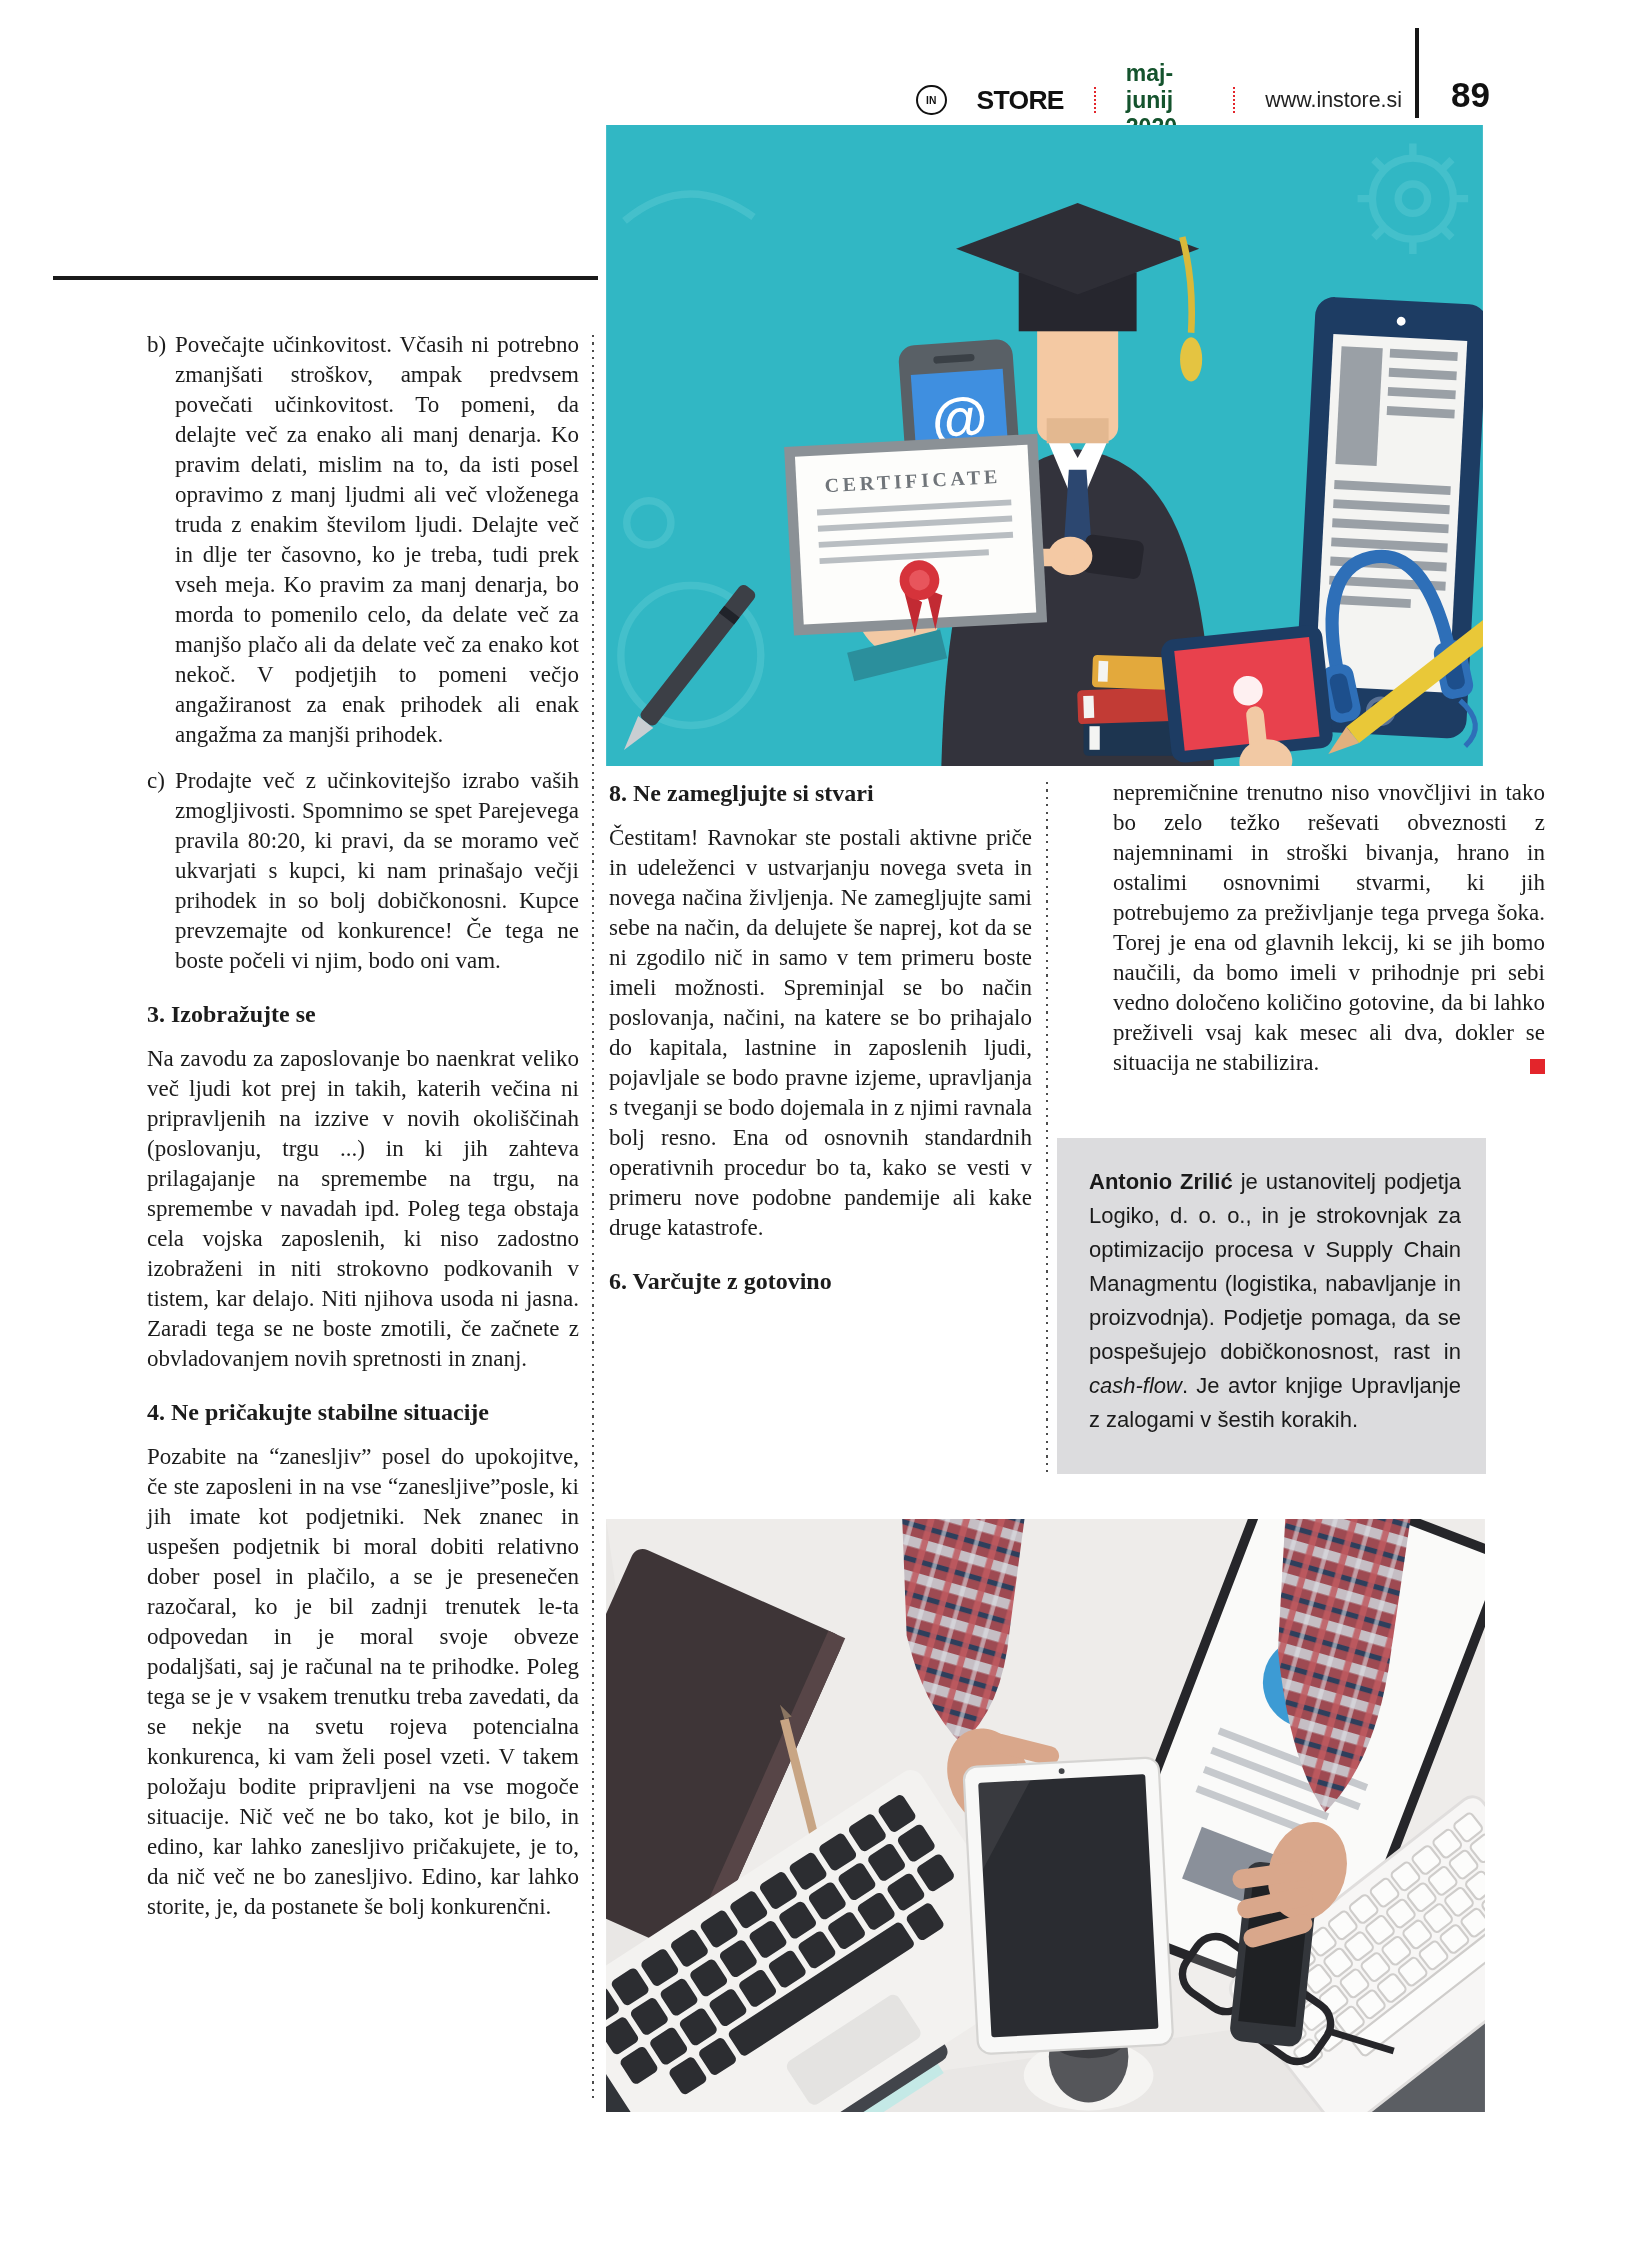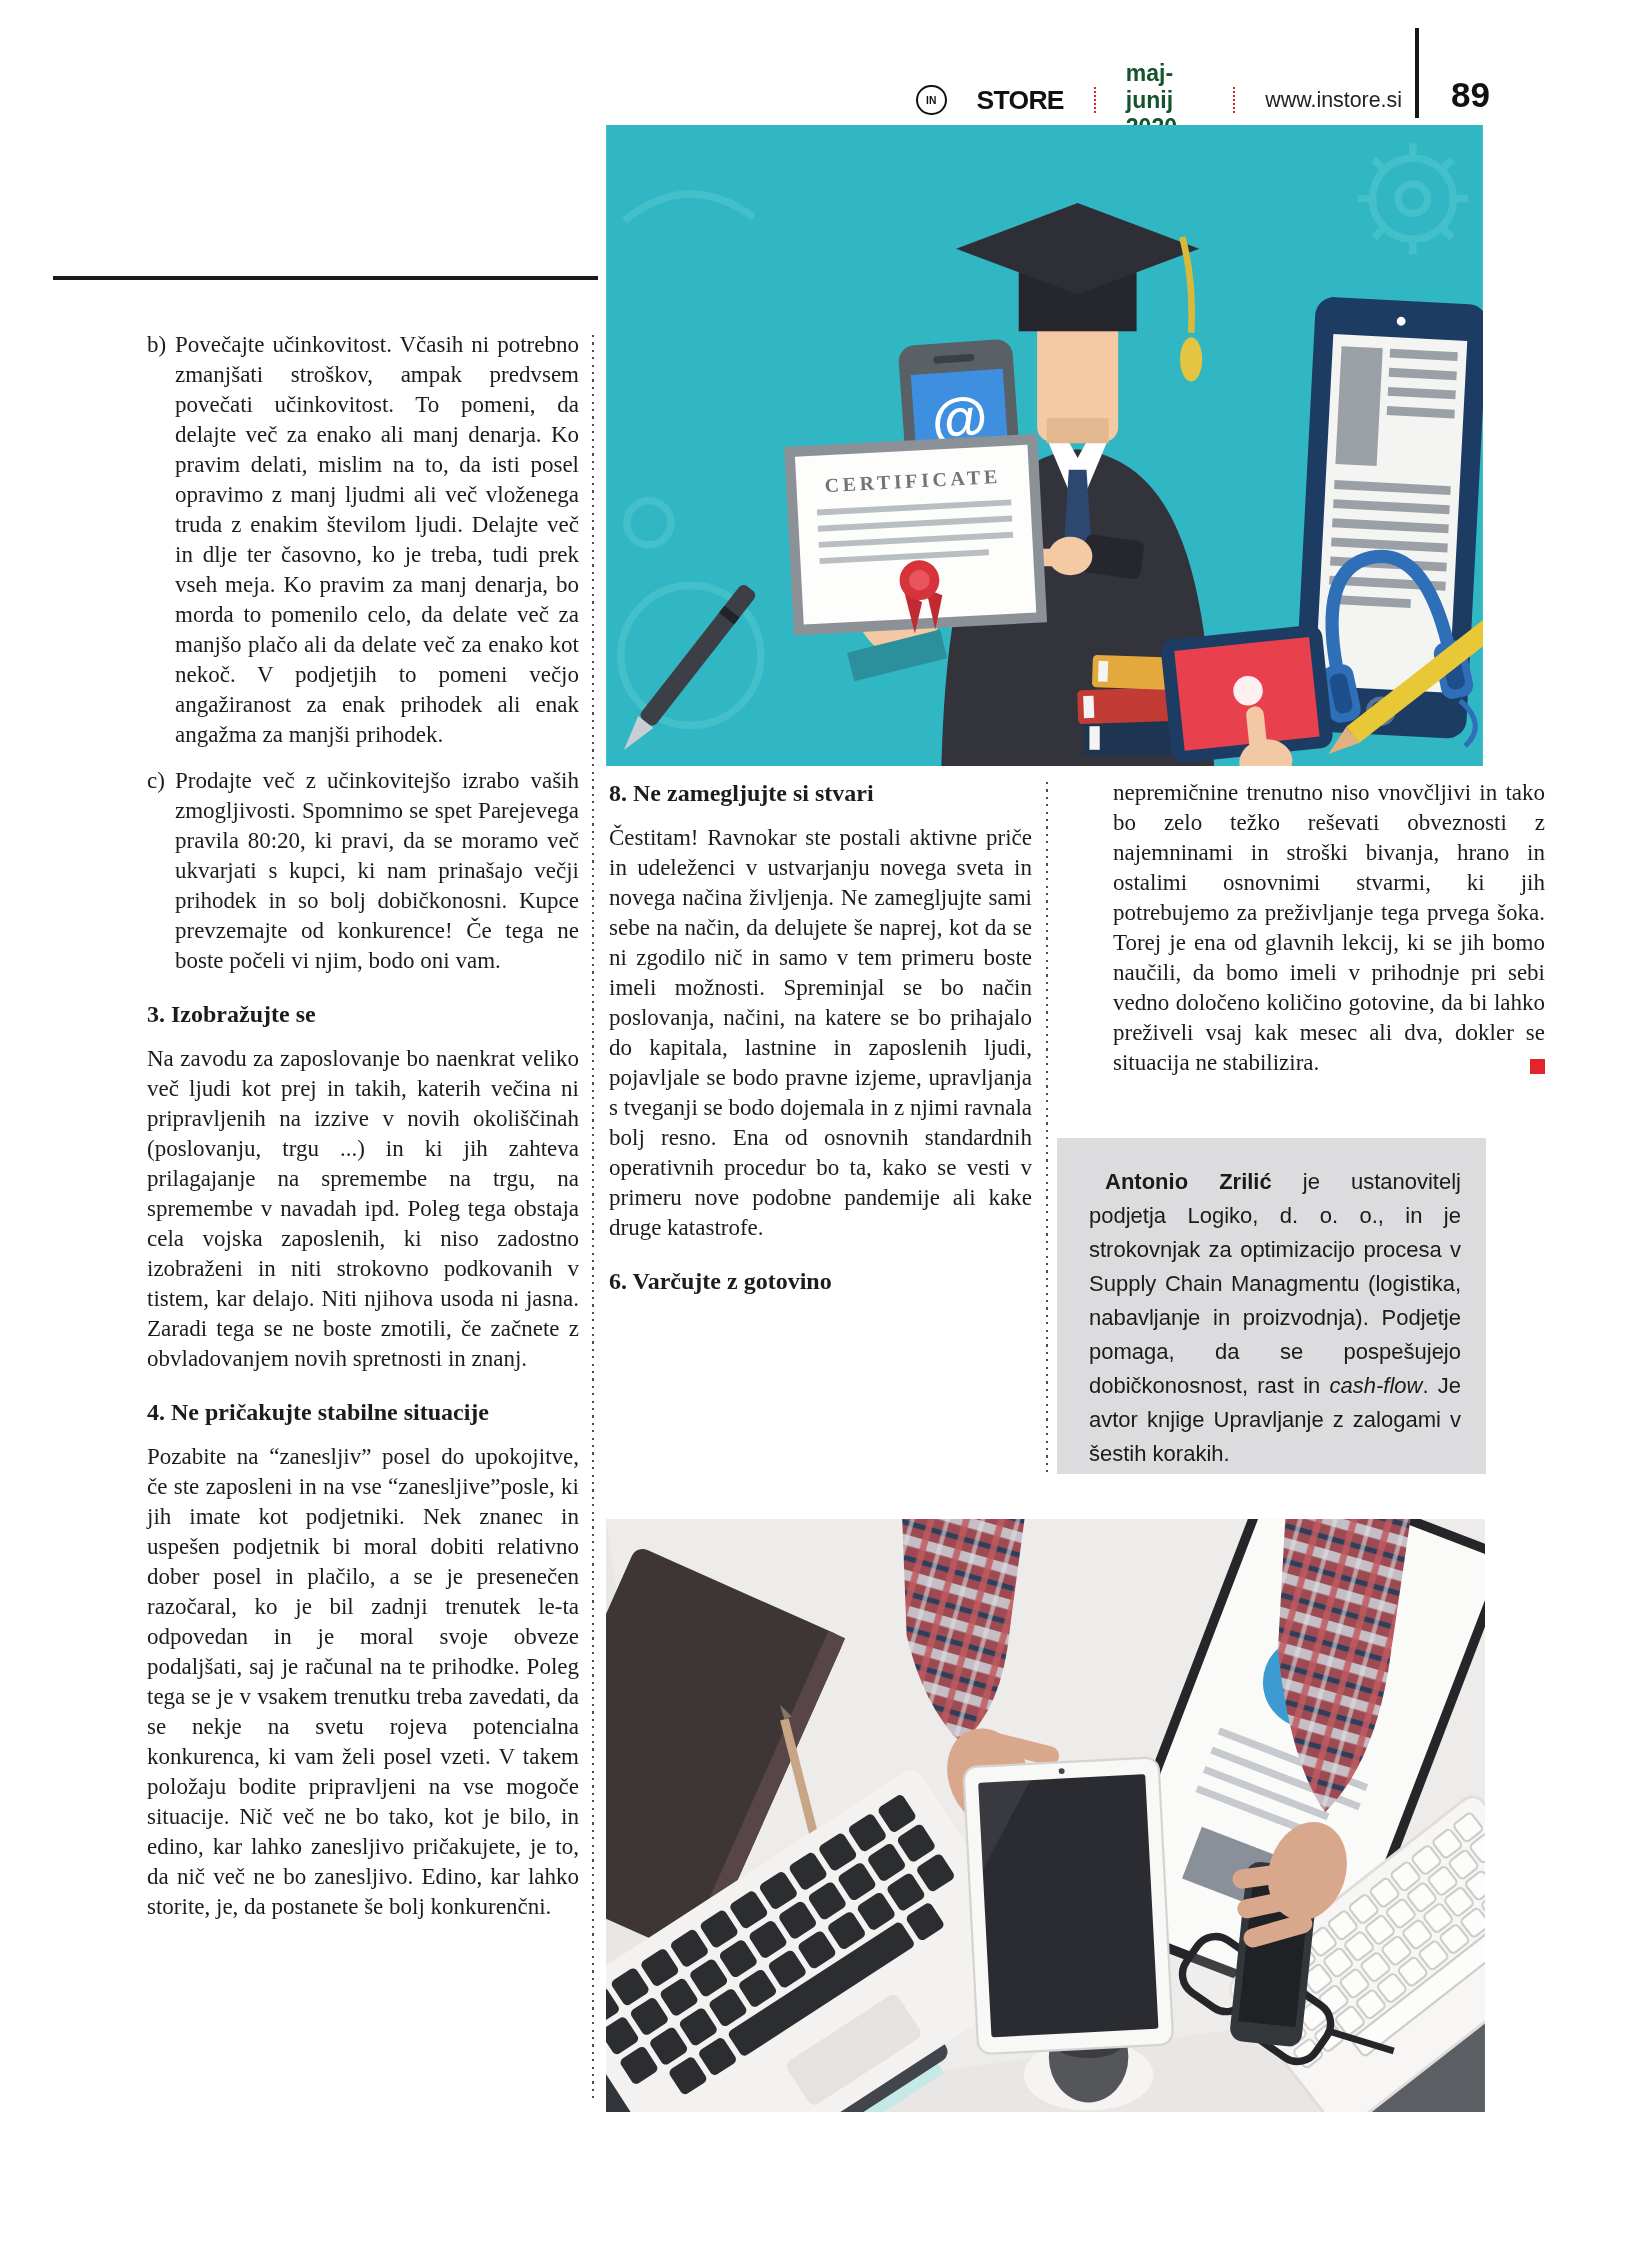--- a/index.html
+++ b/index.html
@@ -46,21 +46,21 @@
   .cont{padding-left:28px;}
   .lastp{position:relative;}
   .endsq{position:absolute;right:0;bottom:4.4px;width:14.7px;height:14.7px;background:#e3252b;}
   
   .author-box{
     position:absolute;left:1057px;top:1138px;width:429px;height:336px;
     background:#dcdcde;box-sizing:border-box;padding:26.5px 25px 0 32px;
     font-family:"Liberation Sans",sans-serif;font-size:22px;line-height:34px;
     text-align:justify;color:#1a1a1a;
   }
-  .author-box b{font-weight:bold;margin-left:16px;}
+  .author-box b{font-weight:bold;}
   .author-box i{font-style:italic;}
   
   .illu{position:absolute;left:606px;top:125px;width:877px;height:641px;}
   .photo{position:absolute;left:606px;top:1519px;width:879px;height:593px;}
   svg{display:block;}
 </style>
 </head>
 <body>
 
 <div id="page">

